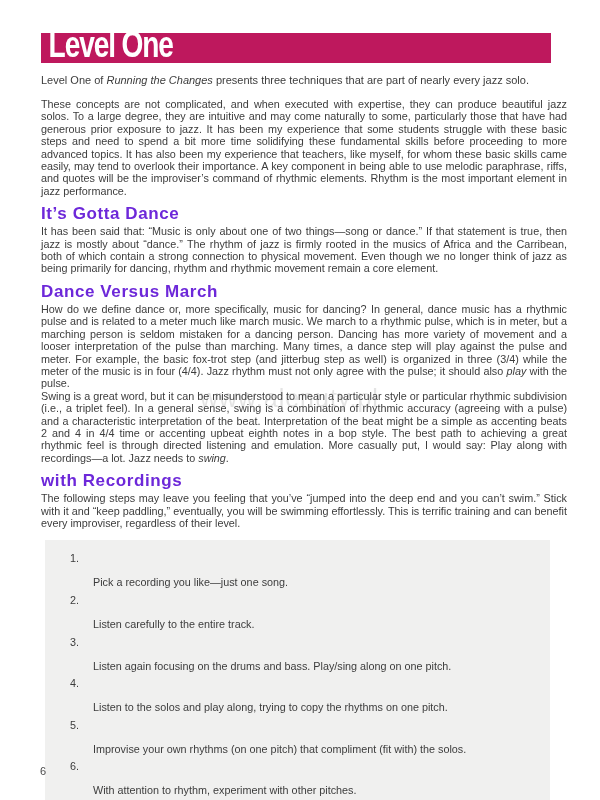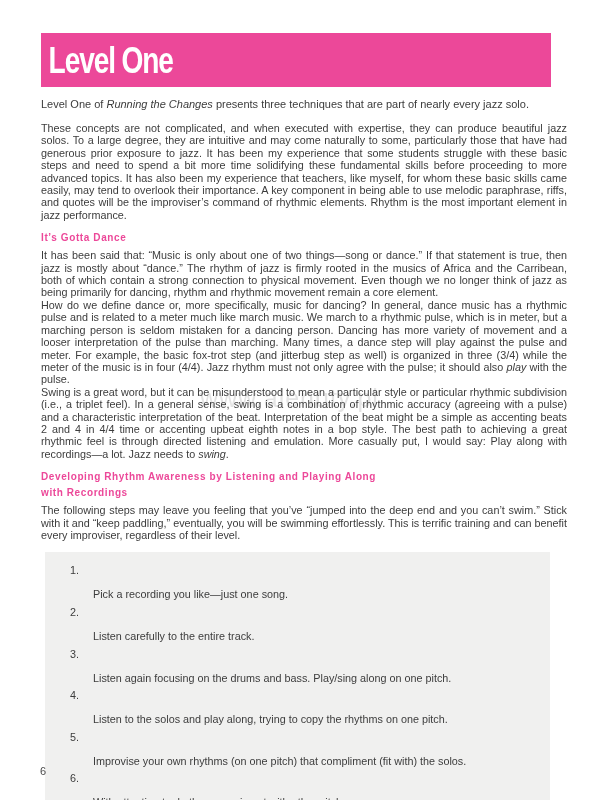--- a/index.html
+++ b/index.html
@@ -9,23 +9,23 @@
     margin:0 auto;
     background:#ffffff;
     font-family:"Liberation Sans","DejaVu Sans",sans-serif;
     color:#3c3c3c;
     overflow:hidden;
   }
   .content{padding:33px 33px 0 41px;}
 
   
   .banner{
-    background:#ec4899;
-    width:510px;height:54px;
-    display:flex;align-items:center;
+    background:#be185d;
+    width:510px;height:30px;
+    display:flex;align-items:flex-end;
   }
   .banner-title{
     color:#ffffff;
     font-weight:bold;
     font-size:37px;
     letter-spacing:-1.5px;
     white-space:nowrap;
     transform:scaleX(0.76);
     transform-origin:left center;
     padding-left:10px;
@@ -58,24 +58,24 @@
     font-size:10.8px;
     line-height:12.4px;
     text-align:justify;
     color:#3c3c3c;
   }
   p.body.mt{margin-top:6px;}
   .it{font-style:italic;}
 
   h2.sec{
     margin:9px 0 3px 0;
-    font-size:10px;
+    font-size:17px;
     line-height:16px;
     letter-spacing:0.6px;
-    color:#ec4899;
+    color:#6d28d9;
     font-weight:bold;
   }
   h2.sec .h-line{display:block;}
 
   .steps-box{
     margin-top:11px;
     margin-left:4px;
     width:505px;
     background:#f0f0ef;
     padding:13px 0 12px 0;
@@ -120,26 +120,26 @@
     </div>
 
     <p class="intro"><span>Level One of </span><span class="it">Running the Changes</span><span> presents three techniques that are part of nearly every jazz solo.</span></p>
 
 
     <p class="body mt"><span>These concepts are not complicated, and when executed with expertise, they can produce beautiful jazz solos. To a large degree, they are intuitive and may come naturally to some, particularly those that have had generous prior exposure to jazz. It has been my experience that some students struggle with these basic steps and need to spend a bit more time solidifying these fundamental skills before proceeding to more advanced topics. It has also been my experience that teachers, like myself, for whom these basic skills came easily, may tend to overlook their importance. A key component in being able to use melodic paraphrase, riffs, and quotes will be the improviser’s command of rhythmic elements. Rhythm is the most important element in jazz performance.</span></p>
 
     <h2 class="sec">It’s Gotta Dance</h2>
     <p class="body"><span>It has been said that: “Music is only about one of two things—song or dance.” If that statement is true, then jazz is mostly about “dance.” The rhythm of jazz is firmly rooted in the musics of Africa and the Carribean, both of which contain a strong connection to physical movement. Even though we no longer think of jazz as being primarily for dancing, rhythm and rhythmic movement remain a core element.</span></p>
 
+    <h2 class="sec">Dance Versus March</h2>
     <p class="body"><span>How do we define dance or, more specifically, music for dancing? In general, dance music has a rhythmic pulse and is related to a meter much like march music. We march to a rhythmic pulse, which is in meter, but a marching person is seldom mistaken for a dancing person. Dancing has more variety of movement and a looser interpretation of the pulse than marching. Many times, a dance step will play against the pulse and meter. For example, the basic fox-trot step (and jitterbug step as well) is organized in three (3/4) while the meter of the music is in four (4/4). Jazz rhythm must not only agree with the pulse; it should also </span><span class="it">play</span><span> with the pulse.</span></p>
 
     <p class="body"><span>Swing is a great word, but it can be misunderstood to mean a particular style or particular rhythmic subdivision (i.e., a triplet feel). In a general sense, swing is a combination of rhythmic accuracy (agreeing with a pulse) and a characteristic interpretation of the beat. Interpretation of the beat might be a simple as accenting beats 2 and 4 in 4/4 time or accenting upbeat eighth notes in a bop style. The best path to achieving a great rhythmic feel is through directed listening and emulation. More casually put, I would say: Play along with recordings—a lot. Jazz needs to </span><span class="it">swing</span><span>.</span></p>
 
     <h2 class="sec">
-      <span class="h-line">Developing Rhythm Awareness by Listening and Playing Along</span>
       <span class="h-line">with Recordings</span>
     </h2>
     <p class="body"><span>The following steps may leave you feeling that you’ve “jumped into the deep end and you can’t swim.” Stick with it and “keep paddling,” eventually, you will be swimming effortlessly. This is terrific training and can benefit every improviser, regardless of their level.</span></p>
 
     <div class="steps-box">
       <div class="step-row">
         <span class="step-num">1.</span>
         <span class="step-text">Pick a recording you like—just one song.</span>
       </div>
       <div class="step-row">

